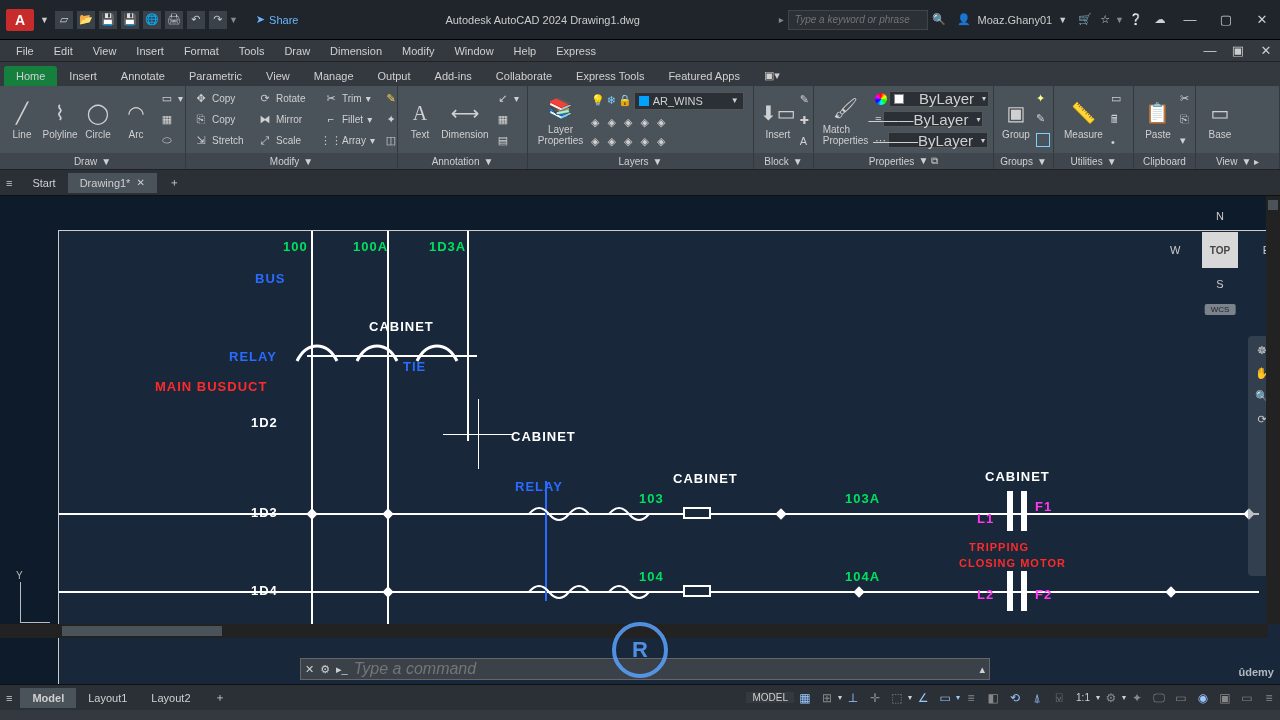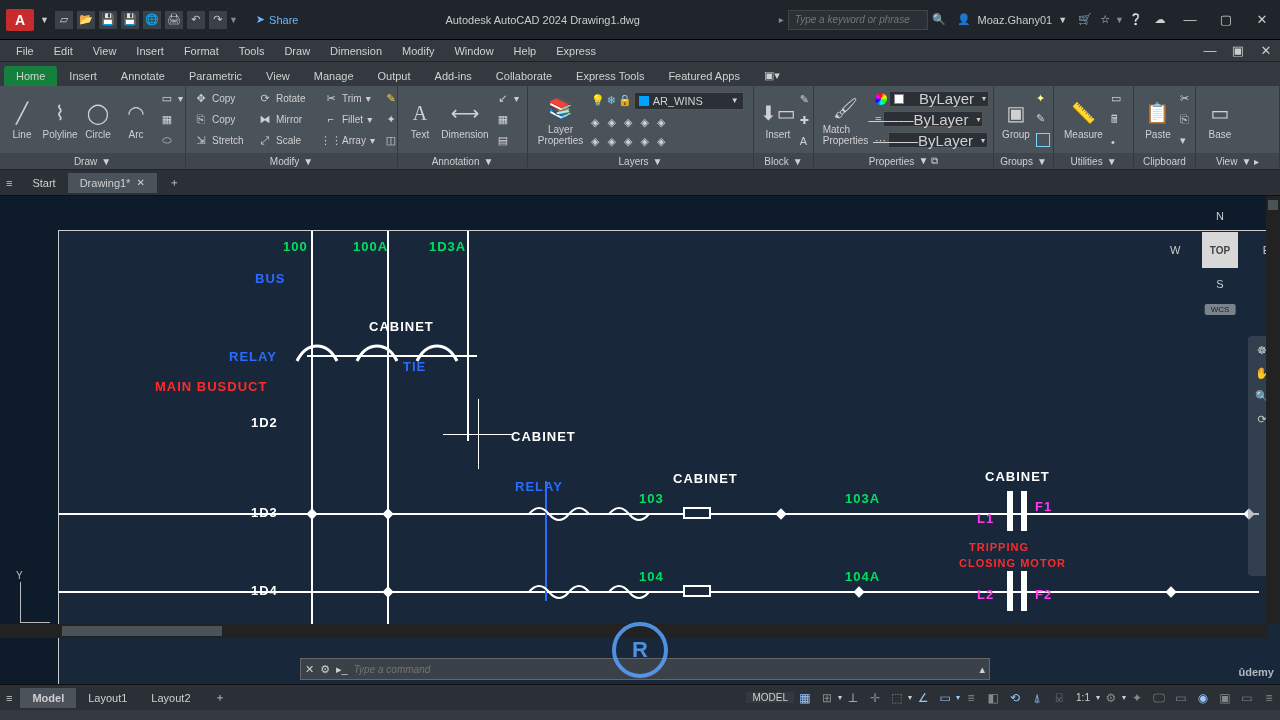--- a/index.html
+++ b/index.html
@@ -64,21 +64,21 @@
 .crosshair { position:absolute; width:70px; height:70px; }
 .crosshair::before, .crosshair::after { content:""; position:absolute; background:#fff; }
 .crosshair::before { left:50%; top:0; width:1px; height:100%; }
 .crosshair::after { top:50%; left:0; height:1px; width:100%; }
 
 .viewcube { position:absolute; right:20px; top:14px; width:80px; height:80px; }
 .ucs { position:absolute; left:6px; bottom:54px; width:40px; height:60px; color:#bbb; font-size:10px; }
 
 
 .cmdline { position:absolute; left:300px; right:290px; bottom:4px; height:22px; background:#3a4149; border:1px solid #666; display:flex; align-items:center; padding:0 4px; gap:6px;}
-.cmdline input { flex:1; background:transparent; border:none; color:#999; font-style:italic; font-size:10px; outline:none; }
+.cmdline input { flex:1; background:transparent; border:none; color:#999; font-style:italic; font-size:16px; outline:none; }
 
 
 .activate { position:absolute; right:18px; bottom:28px; color:#808790; text-align:left; pointer-events:none; }
 .activate .a1 { font-size:17px; }
 .activate .a2 { font-size:10px; }
 
 
 .layouttabs { height:26px; background:#2a3036; display:flex; align-items:center; padding-left:6px; border-top:1px solid #111; }
 .status-btn { width:22px; height:20px; display:flex; align-items:center; justify-content:center; color:#9bc7ff; font-size:12px; cursor:pointer; }
 .status-btn.dim { color:#888; }

